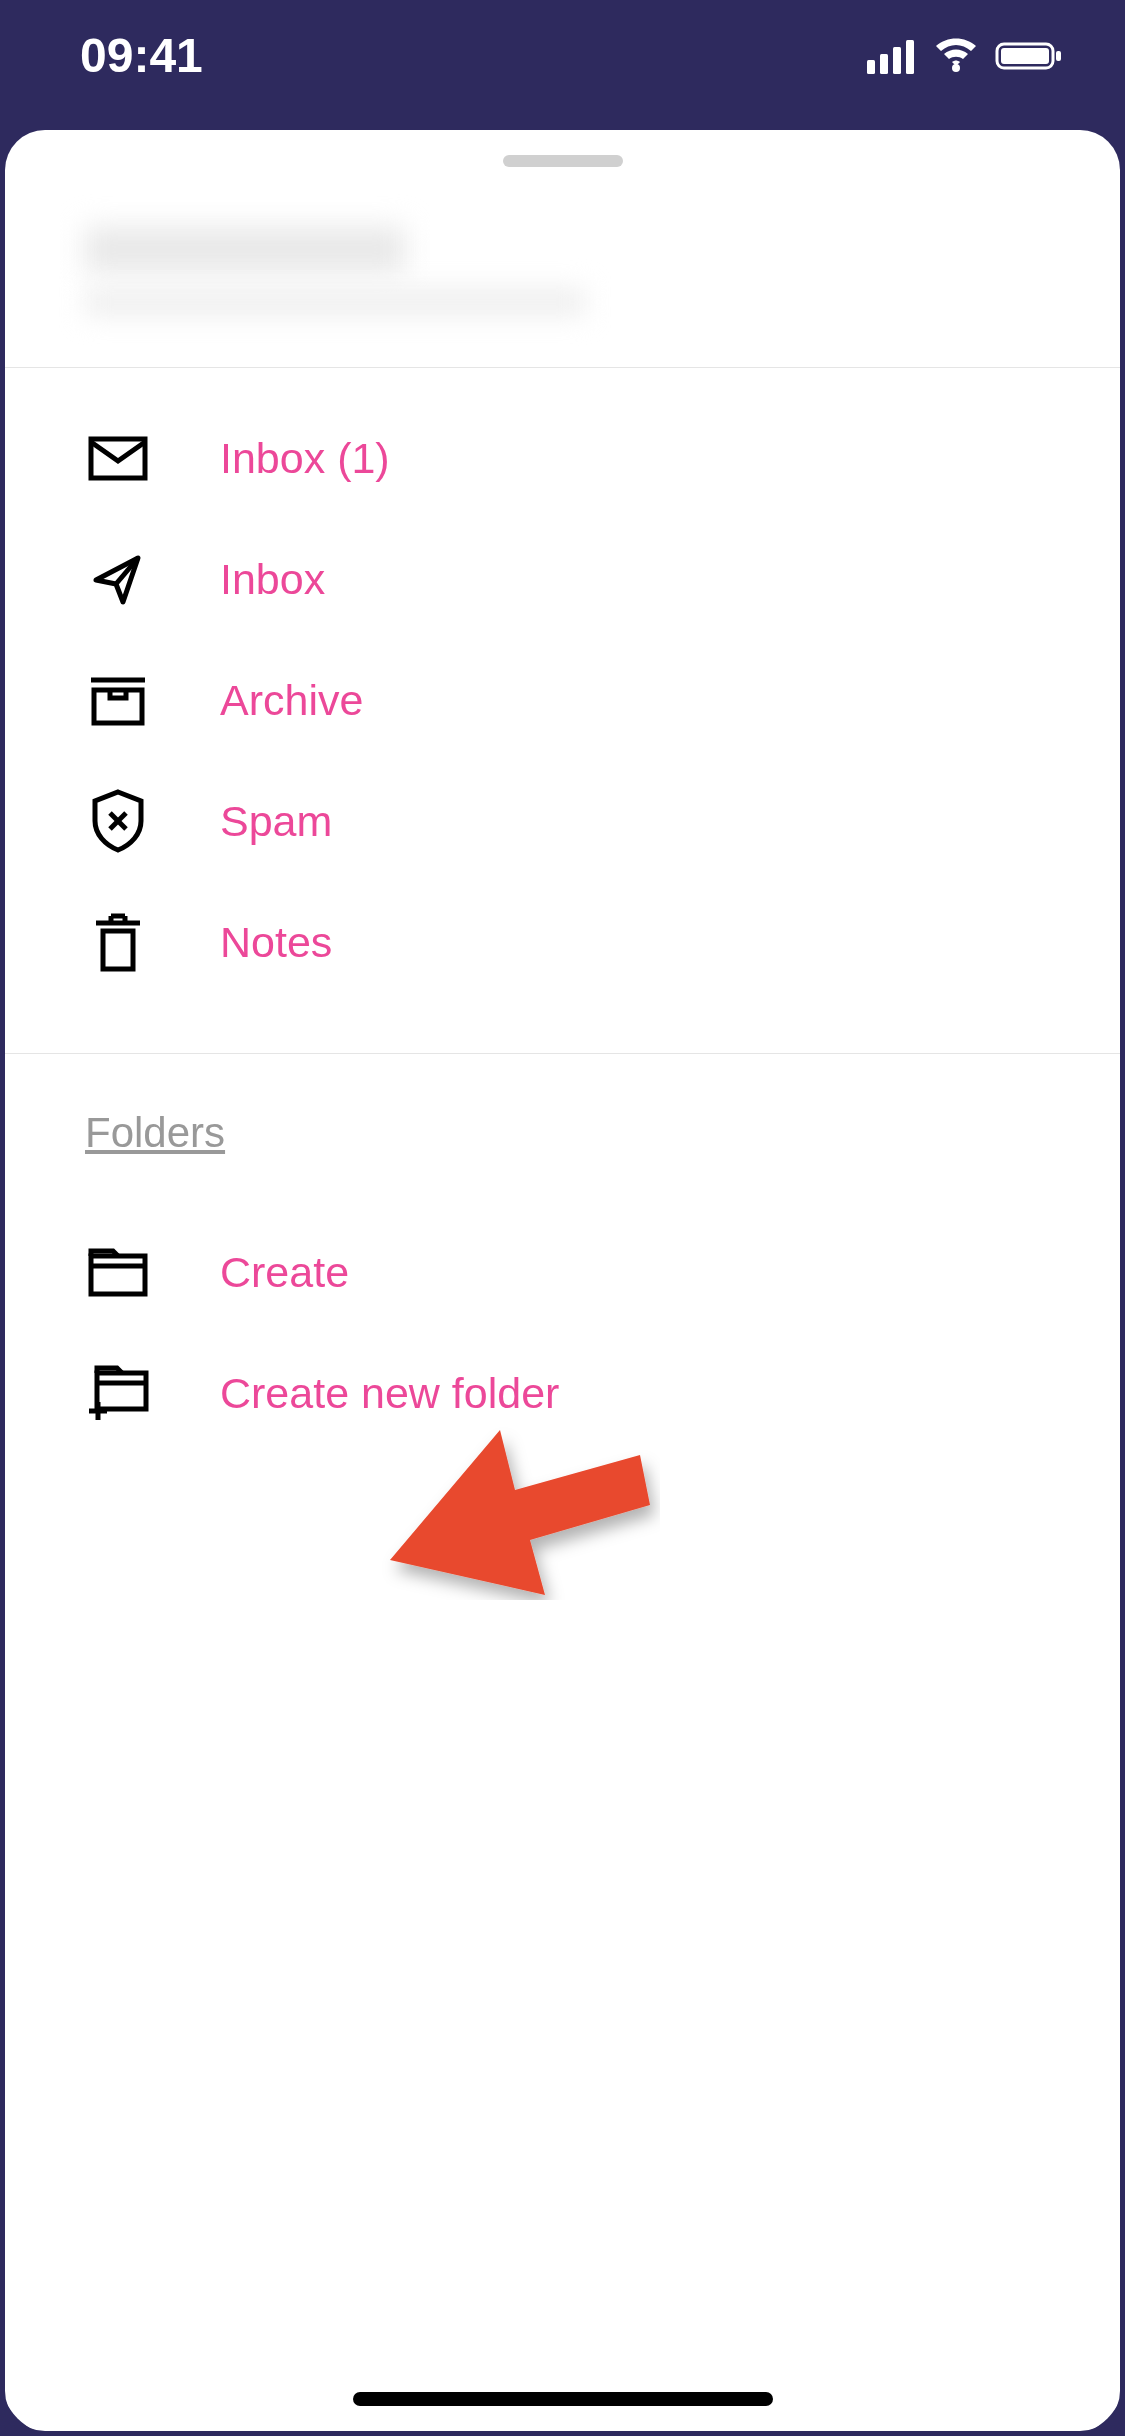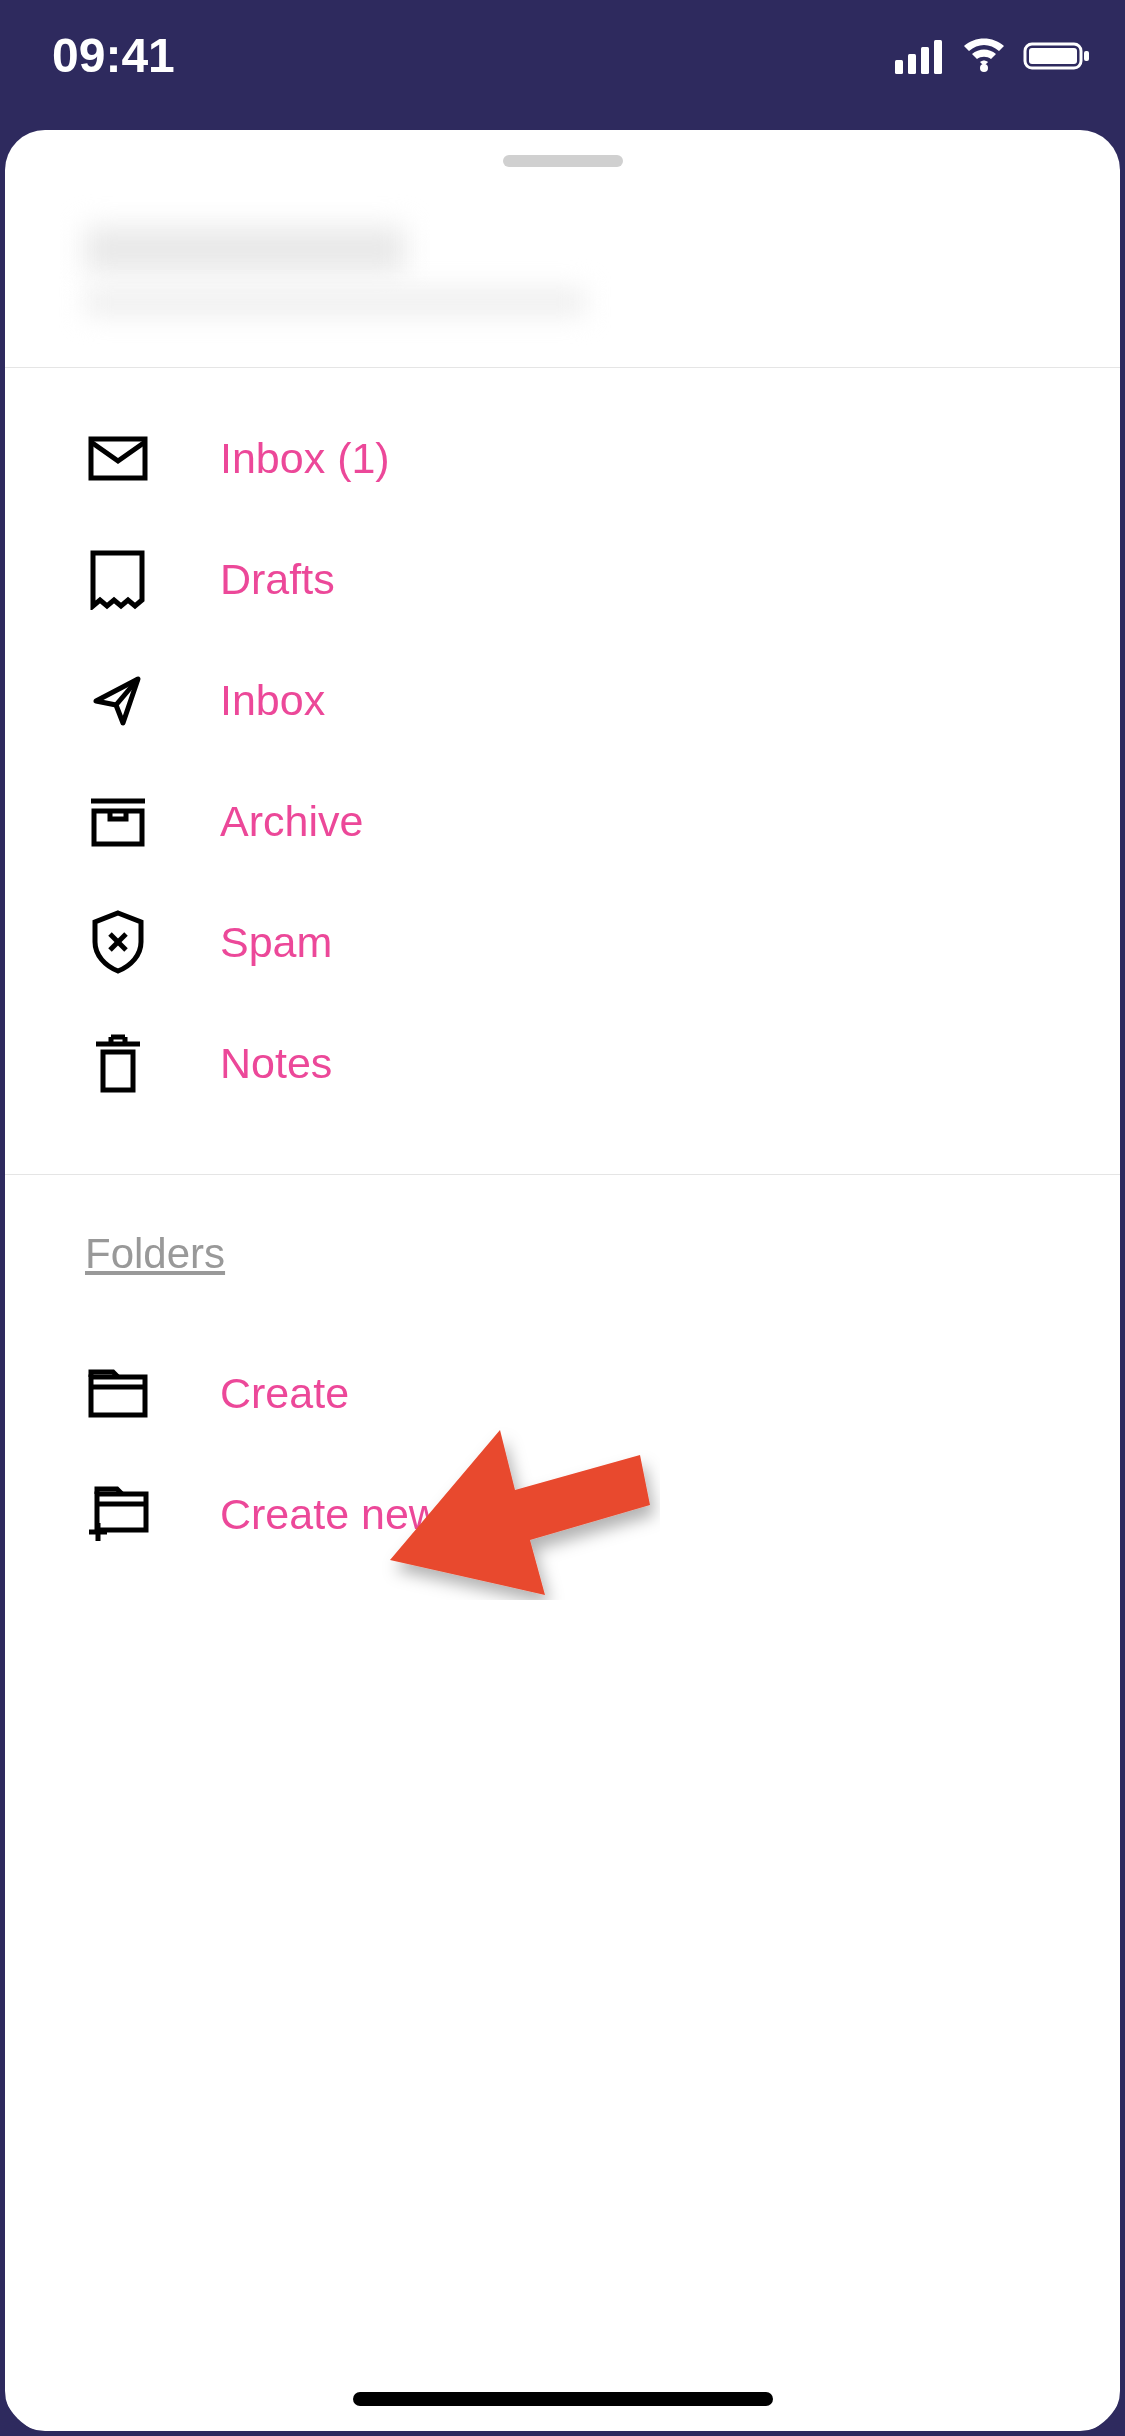--- a/index.html
+++ b/index.html
@@ -16,21 +16,21 @@
       position: relative;
       overflow: hidden;
       border-radius: 60px;
     }
     
     .status-bar {
       height: 111px;
       display: flex;
       justify-content: space-between;
       align-items: center;
-      padding: 0 32px;
+      padding: 0 60px;
       color: white;
     }
     
     .time {
       font-size: 48px;
       font-weight: 600;
       margin-left: 20px;
     }
     
     .status-icons {
@@ -176,28 +176,20 @@
     <div class="menu-item">
       <div class="menu-icon">
         <svg width="60" height="45" viewBox="0 0 60 45">
           <rect x="3" y="3" width="54" height="39" stroke="black" stroke-width="5" fill="none"></rect>
           <path d="M3 6 L30 25 L57 6" stroke="black" stroke-width="5" fill="none"></path>
         </svg>
       </div>
       <div class="menu-label">Inbox (1)</div>
     </div>
 
-    <div class="menu-item">
-      <div class="menu-icon">
-        <svg width="55" height="60" viewBox="0 0 55 60">
-          <path d="M3 3 L52 3 L52 50 L45 56 L38 50 L31 56 L24 50 L17 56 L10 50 L3 56 Z" stroke="black" stroke-width="5" fill="none"></path>
-        </svg>
-      </div>
-      <div class="menu-label">Drafts</div>
-    </div>
 
     <div class="menu-item">
       <div class="menu-icon">
         <svg width="60" height="60" viewBox="0 0 60 60">
           <path d="M8 30 L50 8 L35 52 L28 34 Z" stroke="black" stroke-width="5" fill="none" stroke-linejoin="round"></path>
           <line x1="28" y1="34" x2="50" y2="8" stroke="black" stroke-width="5"></line>
         </svg>
       </div>
       <div class="menu-label">Inbox</div>
     </div>

